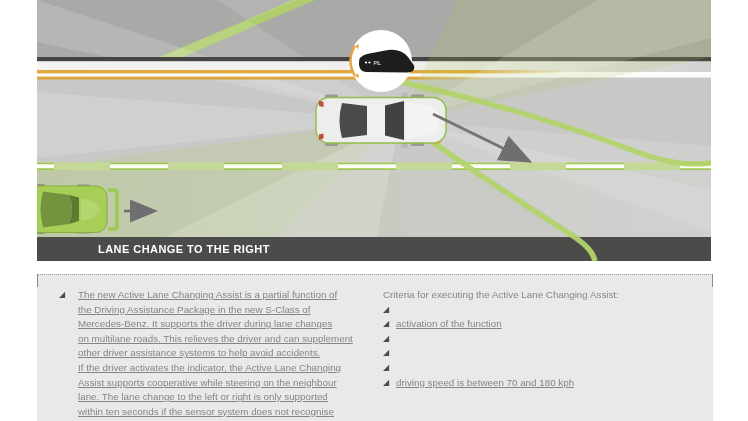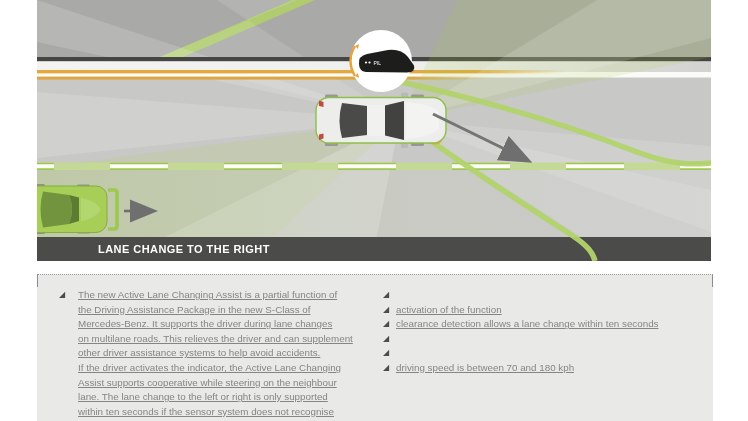--- a/index.html
+++ b/index.html
@@ -168,34 +168,34 @@
 Mercedes-Benz. It supports the driver during lane changes
 on multilane roads. This relieves the driver and can supplement
 other driver assistance systems to help avoid accidents.
 If the driver activates the indicator, the Active Lane Changing
 Assist supports cooperative while steering on the neighbour
 lane. The lane change to the left or right is only supported
 within ten seconds if the sensor system does not recognise</p>
     </div>
 
     <div class="col col-right">
+      <p>Criteria for executing the Active Lane Changing Assist:</p>
       <ul class="criteria-list">
 
           <li>
             <span class="bullet">◢</span>
           </li>
 
           <li>
             <span class="bullet">◢</span>
             <span class="pre">activation of the function</span>
           </li>
 
           <li>
             <span class="bullet">◢</span>
-            <span class="pre">clearance detection allows a lane change within ten seconds</span>
           </li>
 
           <li>
             <span class="bullet">◢</span>
           </li>
 
           <li>
             <span class="bullet">◢</span>
           </li>
 

